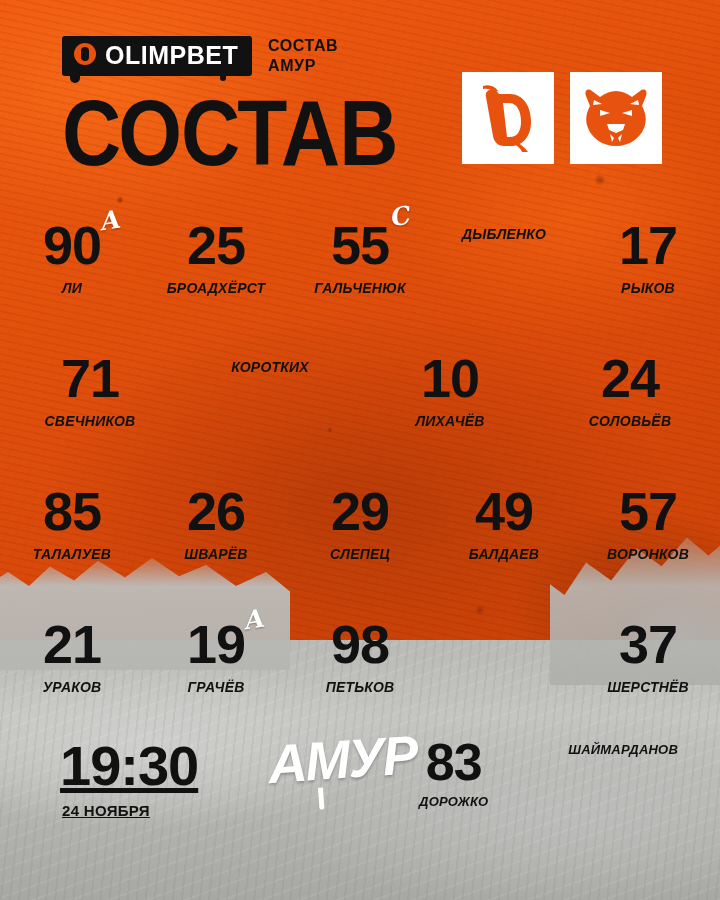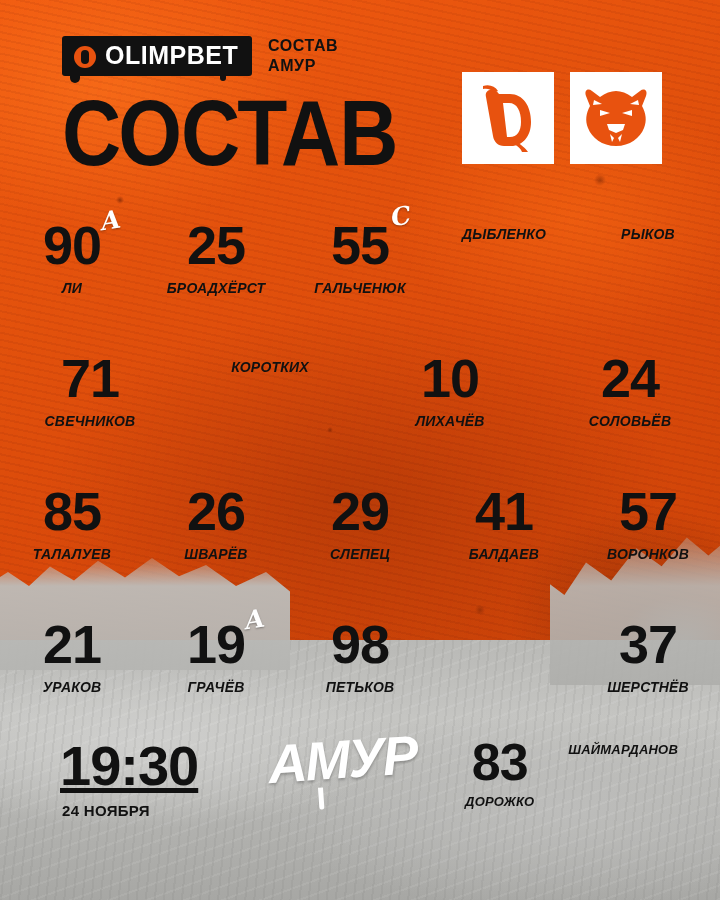--- a/index.html
+++ b/index.html
@@ -116,21 +116,21 @@
     position: absolute;
     left: 0; top: 0;
     width: 720px;
     height: 190px;
   }
   .olimpbet {
     position: absolute;
     left: 62px;
     top: 36px;
     display: flex;
-    align-items: flex-end;
+    align-items: flex-start;
     gap: 9px;
     background: #111111;
     padding: 7px 14px 8px 12px;
     border-radius: 3px;
   }
   .olimpbet::after {
     content: "";
     position: absolute;
     left: 8px;
     bottom: -7px;
@@ -281,20 +281,21 @@
     text-decoration: underline;
   }
   .date {
     position: absolute;
     left: 62px;
     top: 92px;
     color: #111111;
     font-size: 15px;
     font-weight: 800;
     letter-spacing: 0.3px;
+    text-decoration: underline;
   }
   .amur-tag {
     position: absolute;
     left: 268px;
     top: 18px;
     color: #ffffff;
     font-size: 54px;
     font-weight: 900;
     font-style: italic;
     letter-spacing: -2px;
@@ -311,21 +312,21 @@
     background: #ffffff;
     border-radius: 0 0 3px 3px;
   }
   .goalies {
     position: absolute;
     right: 42px;
     top: 26px;
     display: flex;
     gap: 34px;
   }
-  .goalie { text-align: center; }
+  .goalie { text-align: center; margin-left: 46px; }
   .goalie .num { font-size: 52px; }
   .goalie .name { font-size: 13px; margin-top: 7px; }
 </style>
 </head>
 <body>
 
 <div class="poster">
 
   <div class="bg-orange"></div>
   <div class="bg-noise"></div>
@@ -390,20 +391,21 @@
         <div class="name">БРОАДХЁРСТ</div>
       </div>
       <div class="cell">
         <div class="num">55<span class="badge c">C</span></div>
         <div class="name">ГАЛЬЧЕНЮК</div>
       </div>
       <div class="cell">
         <div class="name">ДЫБЛЕНКО</div>
       </div>
       <div class="cell">
+        <div class="num">17</div>
         <div class="name">РЫКОВ</div>
       </div>
     </div>
 
     <div class="row">
       <div class="cell">
         <div class="num">71</div>
         <div class="name">СВЕЧНИКОВ</div>
       </div>
       <div class="cell">
@@ -426,21 +428,21 @@
       </div>
       <div class="cell">
         <div class="num">26</div>
         <div class="name">ШВАРЁВ</div>
       </div>
       <div class="cell">
         <div class="num">29</div>
         <div class="name">СЛЕПЕЦ</div>
       </div>
       <div class="cell">
-        <div class="num">41</div>
+        <div class="num">49</div>
         <div class="name">БАЛДАЕВ</div>
       </div>
       <div class="cell">
         <div class="num">57</div>
         <div class="name">ВОРОНКОВ</div>
       </div>
     </div>
 
     <div class="row">
       <div class="cell">

